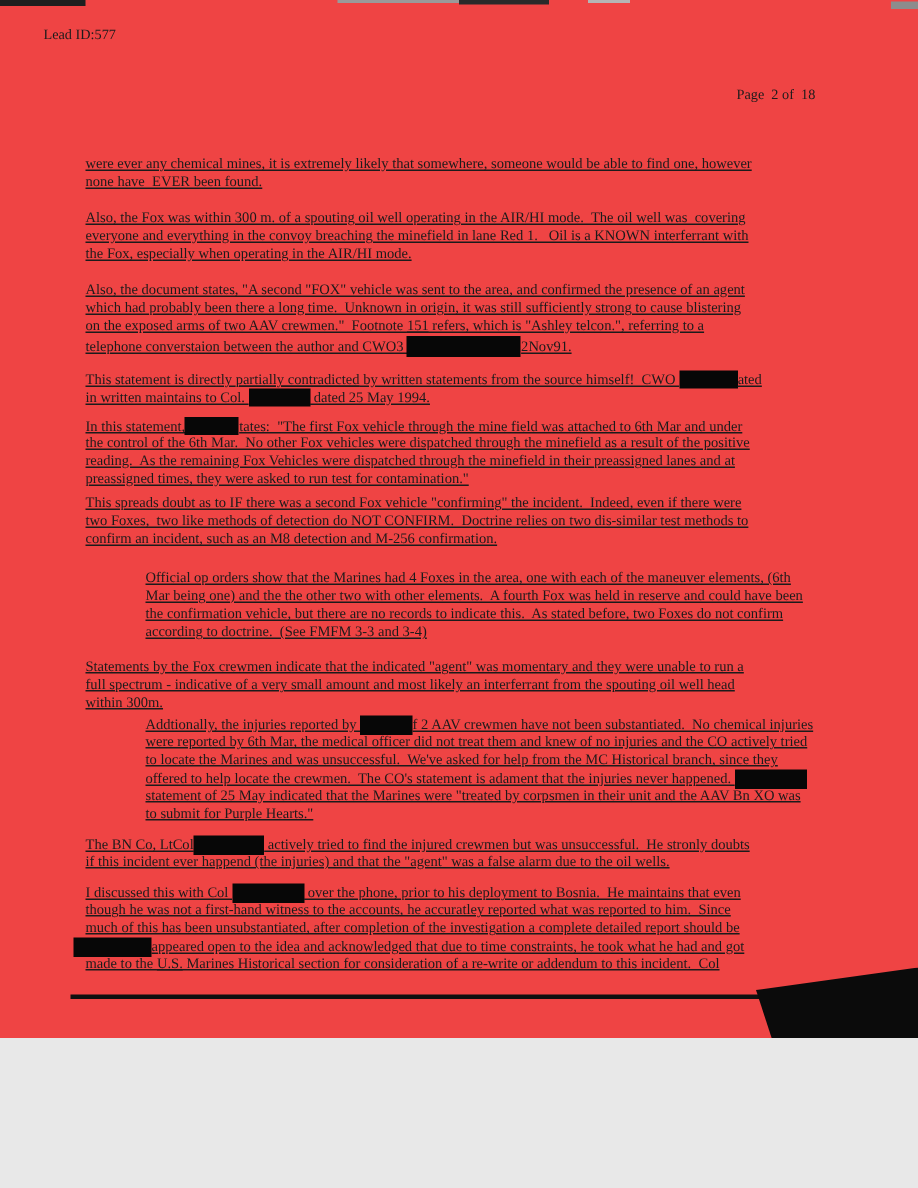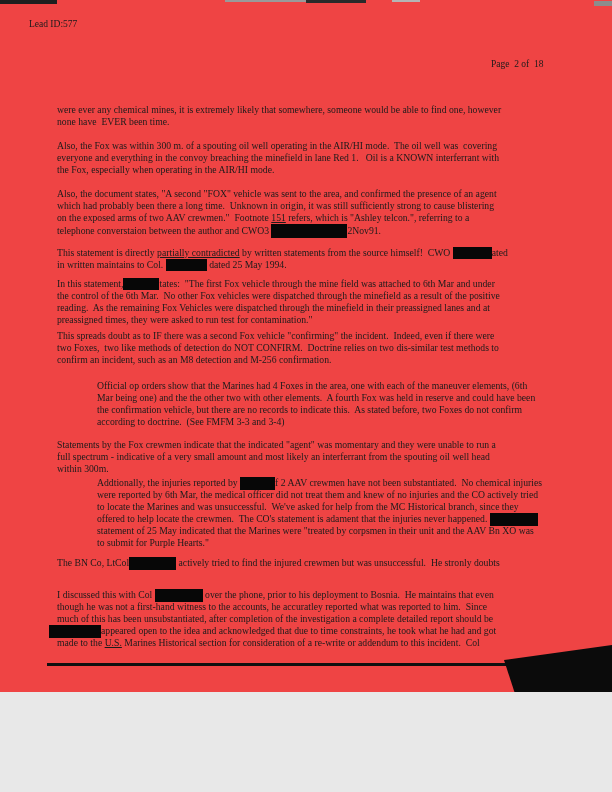--- a/index.html
+++ b/index.html
@@ -1,37 +1,37 @@
 <!DOCTYPE html>
 <html><head>
 <meta charset="utf-8">
 <style>
   html,body{margin:0;padding:0;background:#e8e8e8;}
   #stage{position:relative;width:612px;height:692px;overflow:hidden;background:#ef4444;
          font-family:"Liberation Serif","DejaVu Serif",serif;color:#1b1b1b;}
   .hdr-lead{position:absolute;left:29px;top:19px;font-size:9.5px;white-space:pre;}
   .hdr-page{position:absolute;left:491px;top:22px;font-size:9.5px;white-space:pre;margin-top:37px;}
   .para{position:absolute;left:57px;width:490px;}
-  .tline{height:12px;line-height:12px;white-space:pre;font-size:9.7px;letter-spacing:0px;}
+  .tline{height:12px;line-height:12px;white-space:pre;font-size:9.7px;letter-spacing:0px;text-decoration:underline;}
   .ul{text-decoration:underline;text-underline-offset:1px;}
   .redact{display:inline-block;background:#070707;vertical-align:-3px;}
   .scan-mark{position:absolute;}
   .rule{position:absolute;background:#101010;}
   .corner{position:absolute;left:0;top:0;width:612px;height:792px;pointer-events:none;}
 </style>
 </head>
 <body>
 
 <div id="stage">
   <span class="hdr-lead">Lead ID:577</span>
   <span class="hdr-page">Page  2 of  18</span>
   <div id="doc-body">
       <div class="para" style="top: 104px;">
         <div class="tline"><span>were ever any chemical mines, it is extremely likely that somewhere, someone would be able to find one, however</span></div>
-        <div class="tline"><span>none have  EVER been time.</span></div>
+        <div class="tline"><span>none have  EVER been found.</span></div>
       </div>
       <div class="para" style="top: 140px;">
         <div class="tline"><span>Also, the Fox was within 300 m. of a spouting oil well operating in the AIR/HI mode.  The oil well was  covering</span></div>
         <div class="tline"><span>everyone and everything in the convoy breaching the minefield in lane Red 1.   Oil is a KNOWN interferrant with</span></div>
         <div class="tline"><span>the Fox, especially when operating in the AIR/HI mode.</span></div>
       </div>
       <div class="para" style="top: 188px;">
         <div class="tline"><span>Also, the document states, "A second "FOX" vehicle was sent to the area, and confirmed the presence of an agent</span></div>
         <div class="tline"><span>which had probably been there a long time.  Unknown in origin, it was still sufficiently strong to cause blistering</span></div>
         <div class="tline"><span>on the exposed arms of two AAV crewmen."  Footnote </span><span class="ul">151</span><span> refers, which is "Ashley telcon.", referring to a</span></div>
@@ -66,20 +66,21 @@
       <div class="para" style="top: 477px; margin-left: 40px;">
         <div class="tline"><span>Addtionally, the injuries reported by </span><span class="redact" style="width: 35px; height: 13px; background: rgb(7, 7, 7); vertical-align: -4px;"></span><span>f 2 AAV crewmen have not been substantiated.  No chemical injuries</span></div>
         <div class="tline"><span>were reported by 6th Mar, the medical officer did not treat them and knew of no injuries and the CO actively tried</span></div>
         <div class="tline"><span>to locate the Marines and was unsuccessful.  We've asked for help from the MC Historical branch, since they</span></div>
         <div class="tline"><span>offered to help locate the crewmen.  The CO's statement is adament that the injuries never happened. </span><span class="redact" style="width: 48px; height: 13px; background: rgb(7, 7, 7); vertical-align: -4px;"></span></div>
         <div class="tline"><span>statement of 25 May indicated that the Marines were "treated by corpsmen in their unit and the AAV Bn XO was</span></div>
         <div class="tline"><span>to submit for Purple Hearts."</span></div>
       </div>
       <div class="para" style="top: 557px;">
         <div class="tline"><span>The BN Co, LtCol</span><span class="redact" style="width: 47px; height: 13px; background: rgb(7, 7, 7); vertical-align: -4px;"></span><span> actively tried to find the injured crewmen but was unsuccessful.  He stronly doubts</span></div>
+        <div class="tline"><span>if this incident ever happend (the injuries) and that the "agent" was a false alarm due to the oil wells.</span></div>
       </div>
       <div class="para" style="top: 589px;">
         <div class="tline"><span>I discussed this with Col </span><span class="redact" style="width: 48px; height: 13px; background: rgb(7, 7, 7); vertical-align: -4px;"></span><span> over the phone, prior to his deployment to Bosnia.  He maintains that even</span></div>
         <div class="tline"><span>though he was not a first-hand witness to the accounts, he accuratley reported what was reported to him.  Since</span></div>
         <div class="tline"><span>much of this has been unsubstantiated, after completion of the investigation a complete detailed report should be</span></div>
         <div class="tline"><span class="redact" style="width: 52px; height: 13px; background: rgb(7, 7, 7); margin-left: -8px; vertical-align: -4px;"></span><span>appeared open to the idea and acknowledged that due to time constraints, he took what he had and got</span></div>
         <div class="tline"><span>made to the </span><span class="ul">U.S.</span><span> Marines Historical section for consideration of a re-write or addendum to this incident.  Col</span></div>
       </div>
     </div>
   <div id="artifact-layer">

